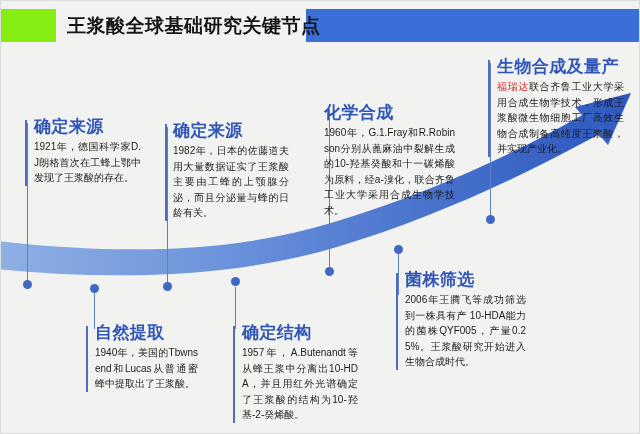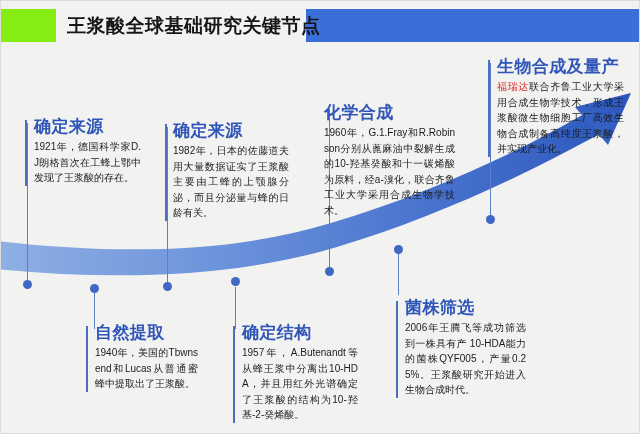--- a/index.html
+++ b/index.html
@@ -147,18 +147,18 @@
   <div class="card" style="left:85px; top:325px; width:112px;">
     <div class="card-title">自然提取</div>
     <div class="card-body">1940年，美国的Tbwnsend和Lucas从普通蜜蜂中提取出了王浆酸。</div>
   </div>
 
   <div class="card" style="left:232px; top:325px; width:125px;">
     <div class="card-title">确定结构</div>
     <div class="card-body">1957年，A.Butenandt等从蜂王浆中分离出10-HDA，并且用红外光谱确定了王浆酸的结构为10-羟基-2-癸烯酸。</div>
   </div>
 
-  <div class="card" style="left:395px; top:300px; width:130px;">
+  <div class="card" style="left:395px; top:272px; width:130px;">
     <div class="card-title">菌株筛选</div>
     <div class="card-body">2006年王腾飞等成功筛选到一株具有产 10-HDA能力的菌株QYF005，产量0.25%。王浆酸研究开始进入生物合成时代。</div>
   </div>
 
 </div>
 
 </body></html>

